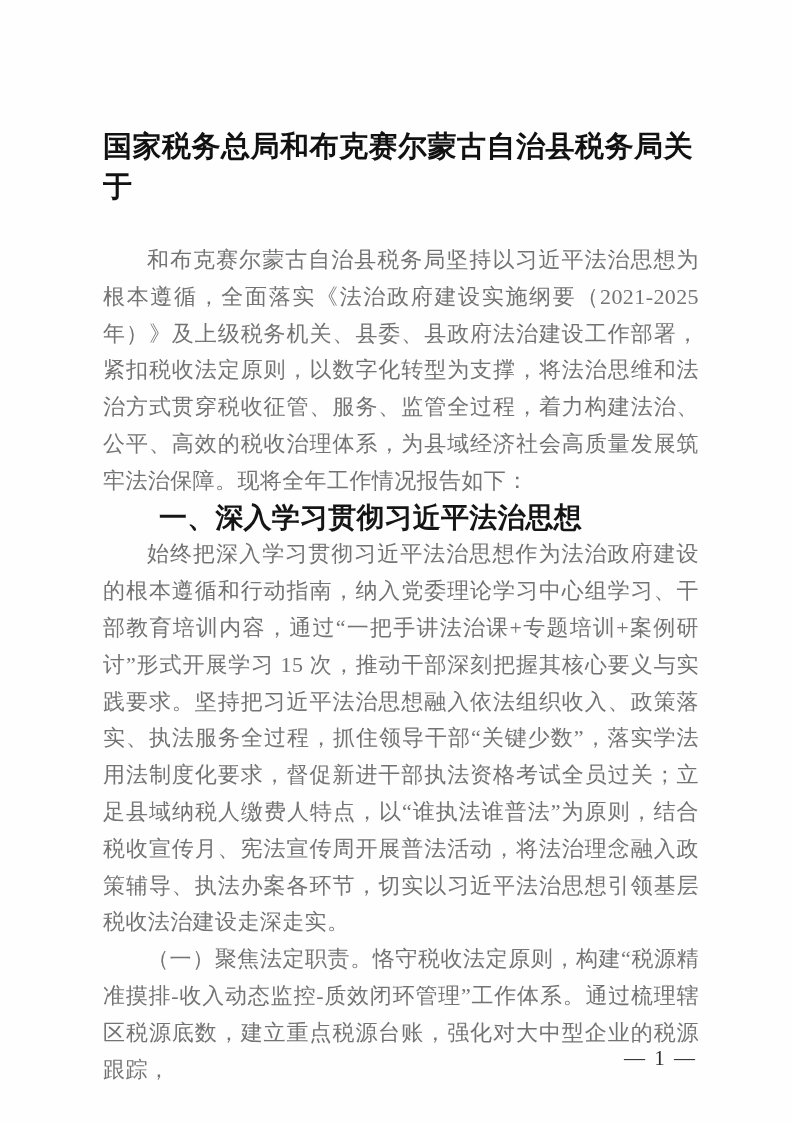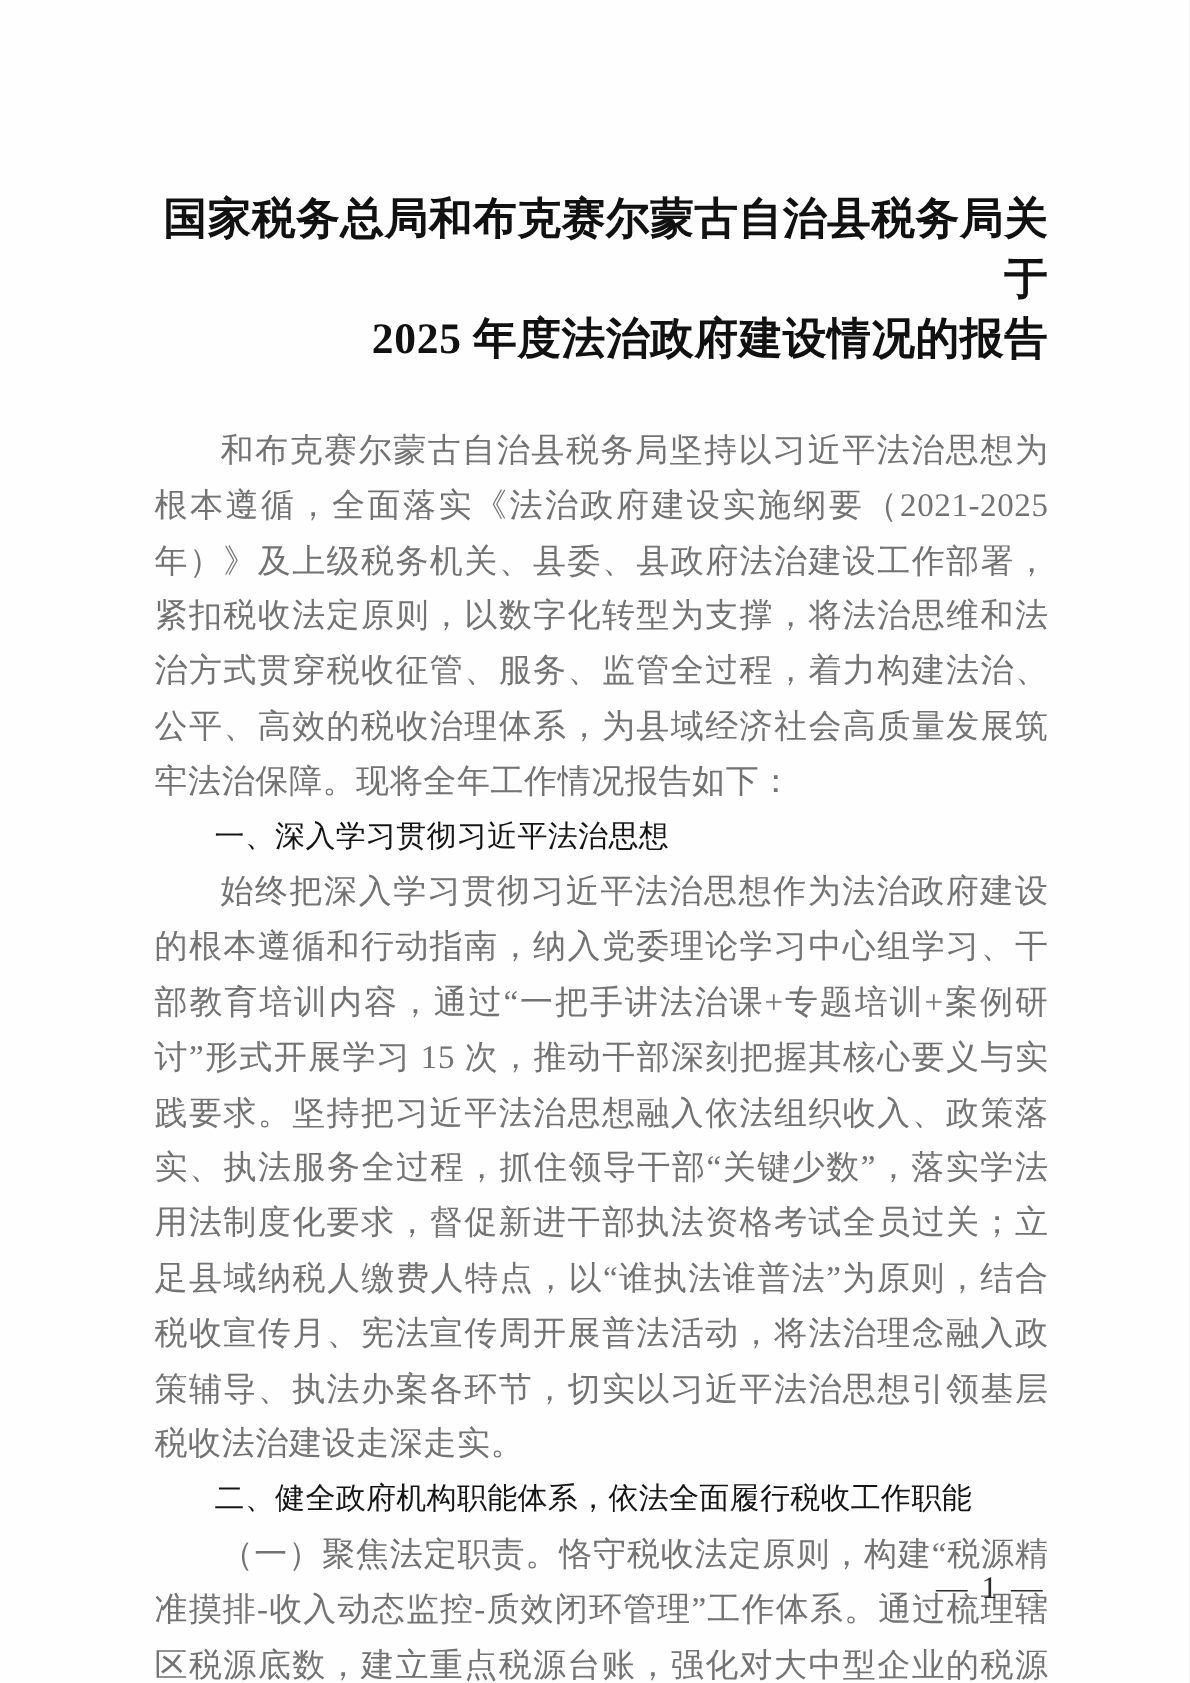--- a/index.html
+++ b/index.html
@@ -18,44 +18,44 @@
     overflow: hidden;
     box-sizing: border-box;
   }
   .content {
     position: absolute;
     left: 103px;
     top: 126px;
     width: 596px;
   }
   .doc-title {
-    text-align: right;
+    text-align: left;
     font-weight: bold;
     font-size: 29px;
     line-height: 40px;
     letter-spacing: 0.5px;
     margin: 0 0 36px 0;
     color: #111;
   }
   .doc-title .t-line { display: block; }
   .para {
     margin: 0;
     font-size: 22px;
     line-height: 36.8px;
     text-align: justify;
     text-indent: 2em;
     letter-spacing: 0.4px;
     color: #737373;
   }
   .heading {
     margin: 0;
-    font-size: 20px;
+    font-size: 28px;
     line-height: 36.8px;
     text-indent: 2em;
-    font-weight: normal;
+    font-weight: bold;
     font-family: "Liberation Sans", "DejaVu Sans", sans-serif;
     letter-spacing: 0.2px;
     color: #151515;
     text-align: justify;
   }
   .page-number {
     position: absolute;
     top: 1046px;
     right: 96px;
     font-size: 21px;
@@ -65,29 +65,27 @@
   }
 </style>
 </head>
 <body>
 
 <div class="page">
   <div class="content">
 
     <h1 class="doc-title">
       <span class="t-line">国家税务总局和布克赛尔蒙古自治县税务局关于</span>
-      <span class="t-line">2025 年度法治政府建设情况的报告</span>
     </h1>
 
     <p class="para">和布克赛尔蒙古自治县税务局坚持以习近平法治思想为根本遵循，全面落实《法治政府建设实施纲要（2021-2025 年）》及上级税务机关、县委、县政府法治建设工作部署，紧扣税收法定原则，以数字化转型为支撑，将法治思维和法治方式贯穿税收征管、服务、监管全过程，着力构建法治、公平、高效的税收治理体系，为县域经济社会高质量发展筑牢法治保障。现将全年工作情况报告如下：</p>
 
     <p class="heading">一、深入学习贯彻习近平法治思想</p>
 
     <p class="para">始终把深入学习贯彻习近平法治思想作为法治政府建设的根本遵循和行动指南，纳入党委理论学习中心组学习、干部教育培训内容，通过“一把手讲法治课+专题培训+案例研讨”形式开展学习 15 次，推动干部深刻把握其核心要义与实践要求。坚持把习近平法治思想融入依法组织收入、政策落实、执法服务全过程，抓住领导干部“关键少数”，落实学法用法制度化要求，督促新进干部执法资格考试全员过关；立足县域纳税人缴费人特点，以“谁执法谁普法”为原则，结合税收宣传月、宪法宣传周开展普法活动，将法治理念融入政策辅导、执法办案各环节，切实以习近平法治思想引领基层税收法治建设走深走实。</p>
 
-    <p class="heading">二、健全政府机构职能体系，依法全面履行税收工作职能</p>
 
     <p class="para">（一）聚焦法定职责。恪守税收法定原则，构建“税源精准摸排-收入动态监控-质效闭环管理”工作体系。通过梳理辖区税源底数，建立重点税源台账，强化对大中型企业的税源跟踪，</p>
 
   </div>
 
   <div class="page-number">— 1 —</div>
 </div>
 
 </body></html>

